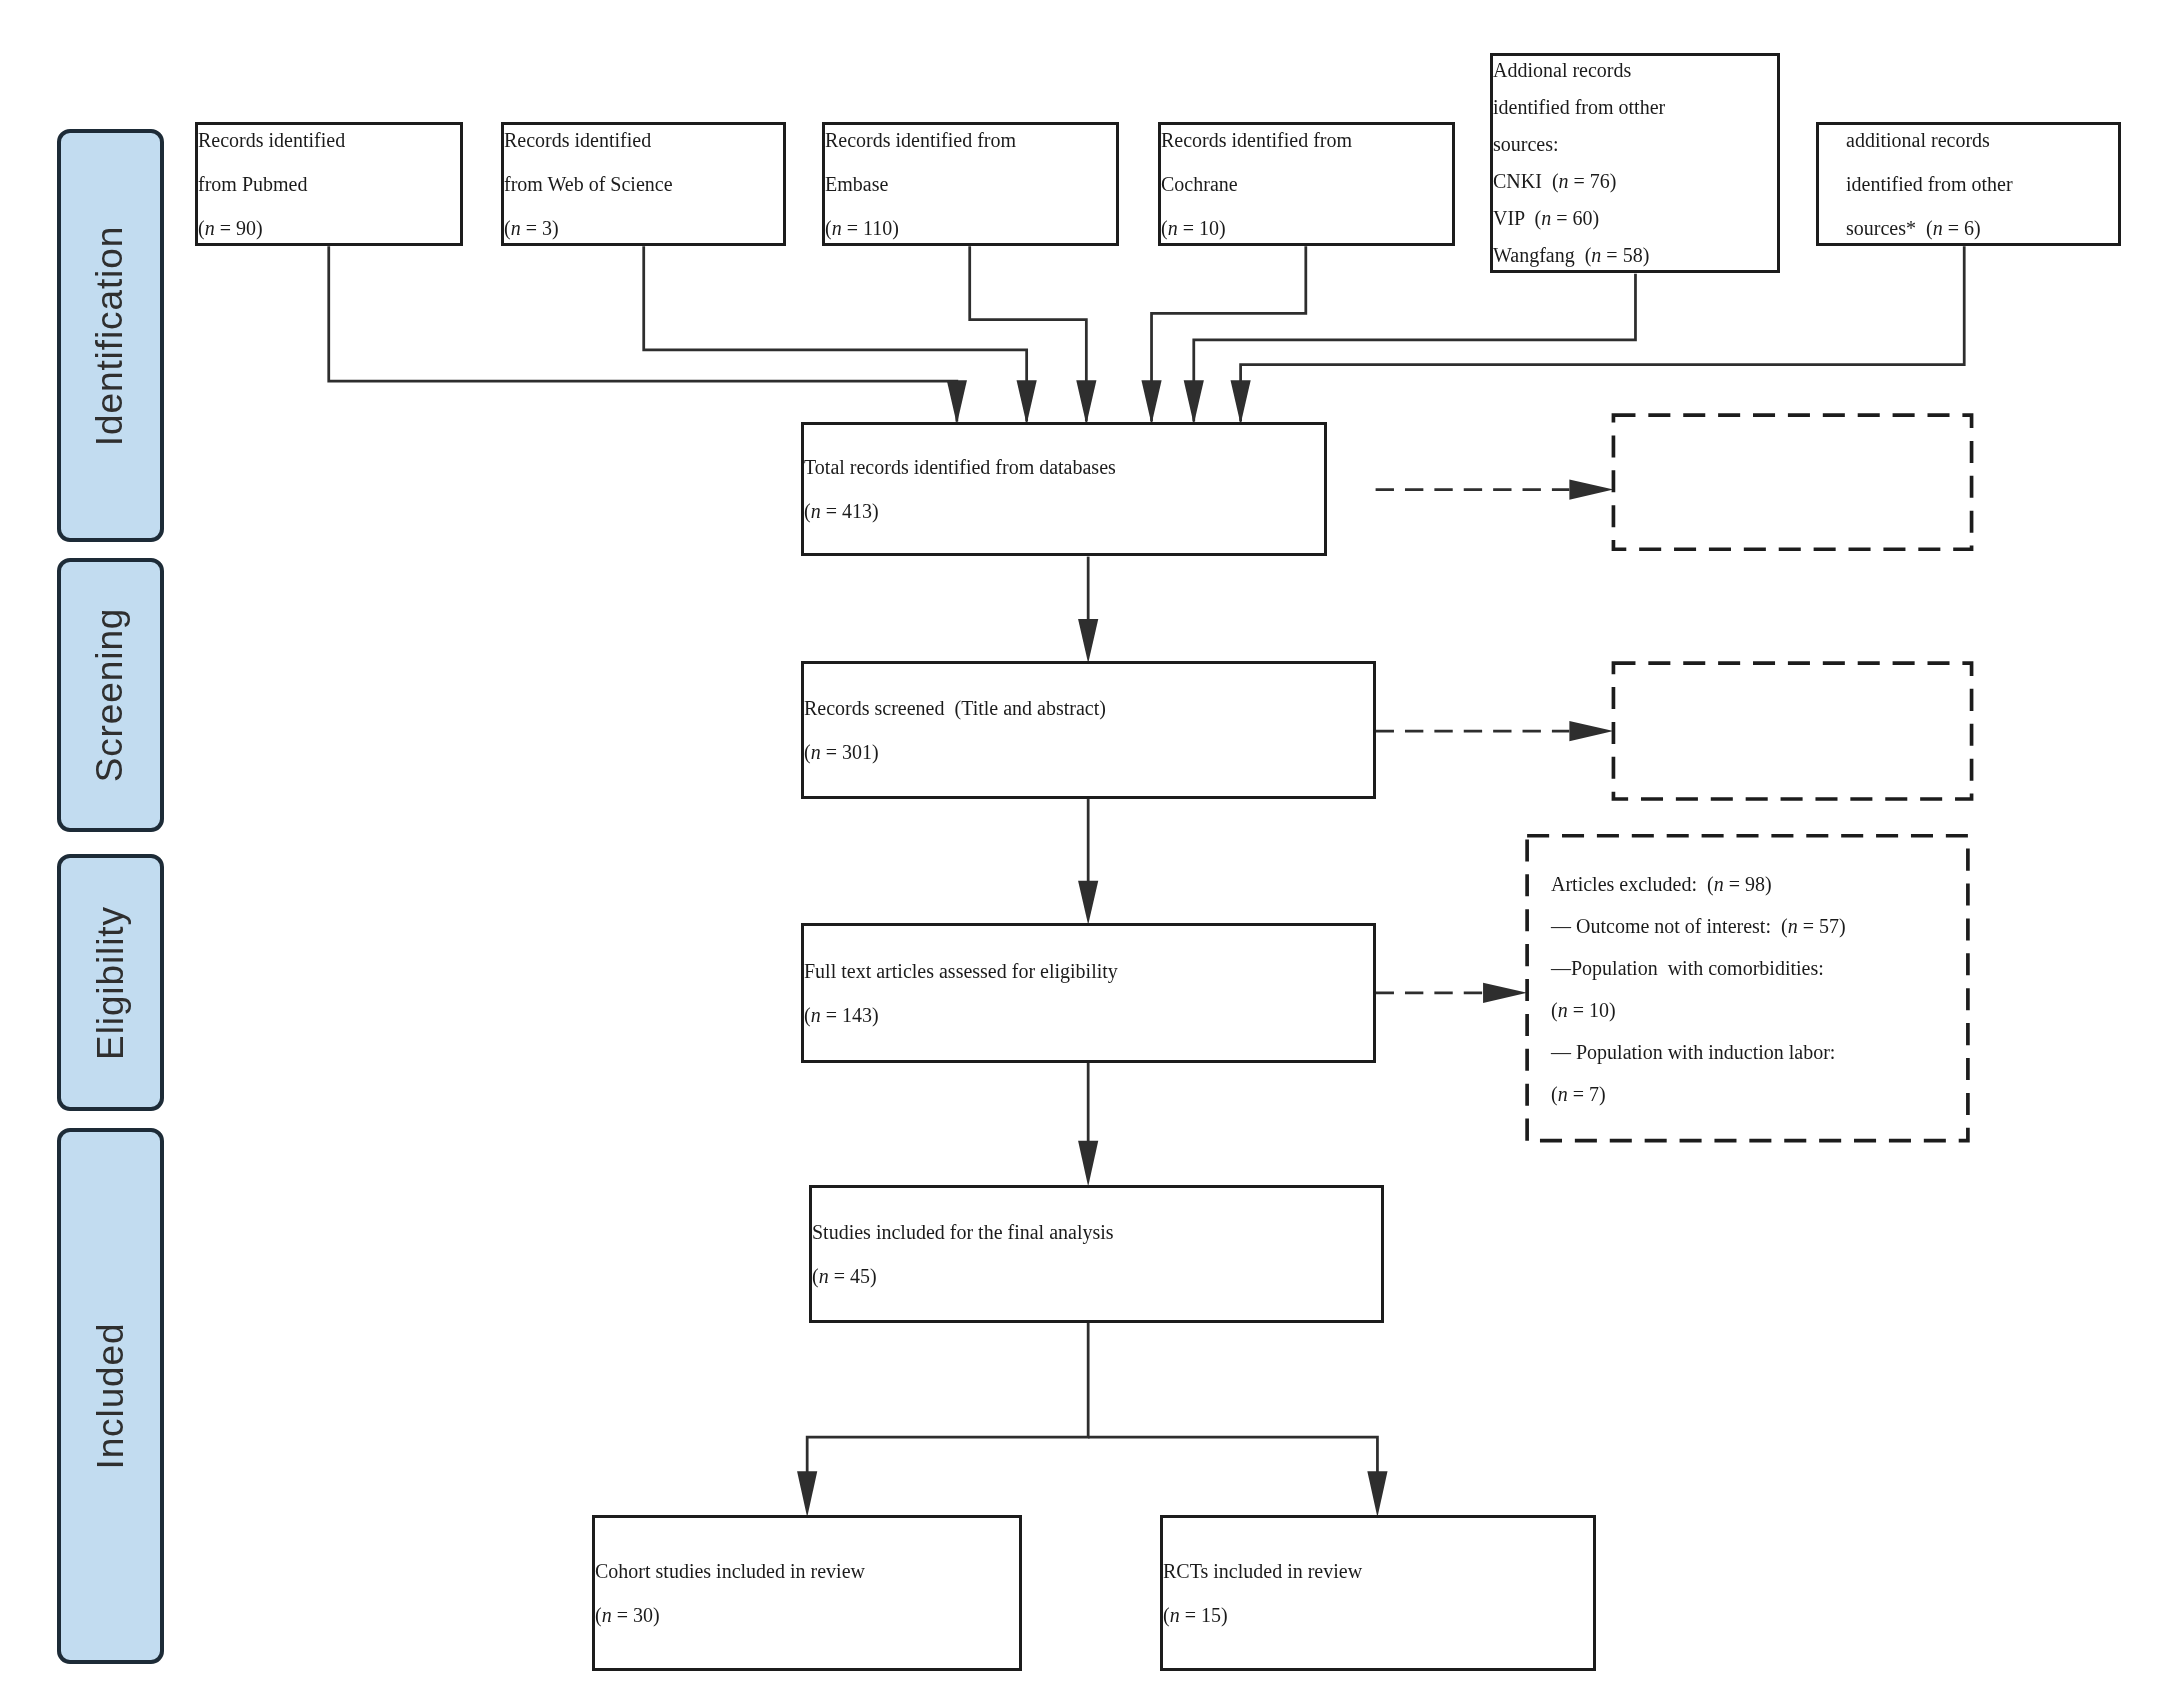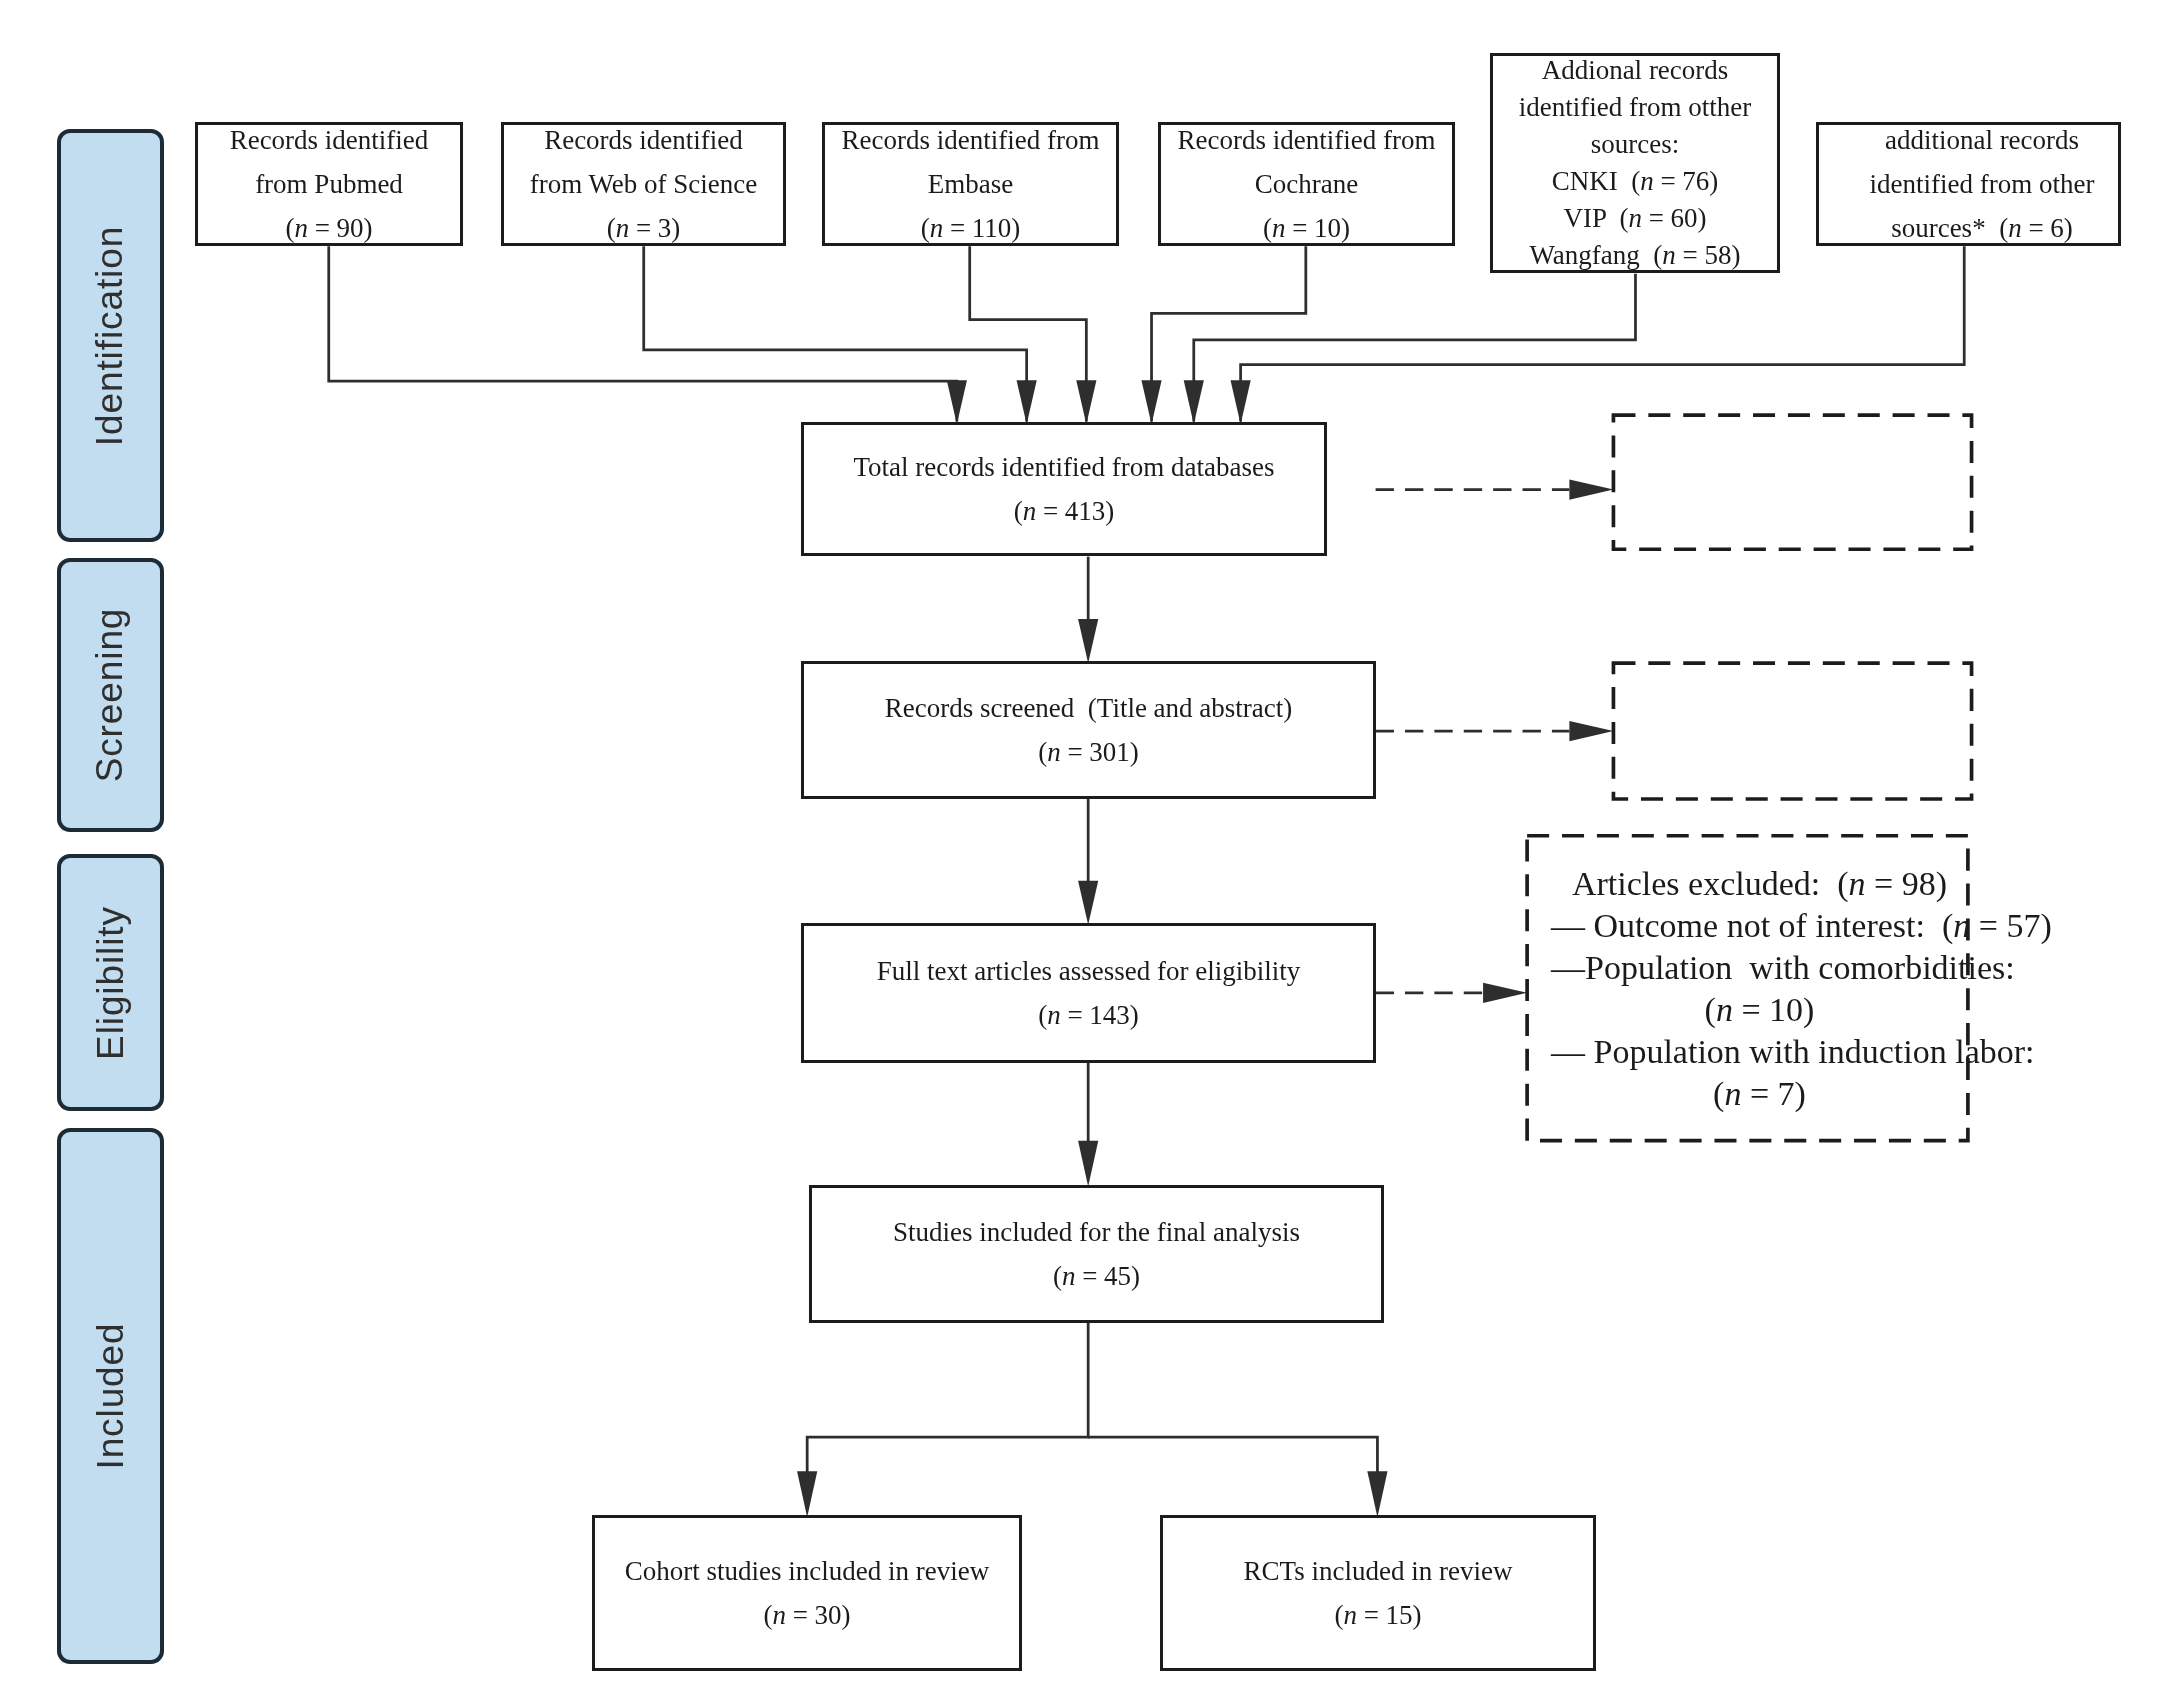--- a/index.html
+++ b/index.html
@@ -4,24 +4,24 @@
 <style>
   html,body{margin:0;padding:0;background:#ffffff;}
   #canvas{position:relative;width:2169px;height:1700px;background:#ffffff;overflow:hidden;
           font-family:"Liberation Serif",serif;color:#1b1b1b;}
   svg.wires{position:absolute;left:0;top:0;z-index:0;}
   .box{position:absolute;box-sizing:border-box;background:#ffffff;border:3.7px solid #1c1c1c;
        display:flex;flex-direction:column;justify-content:center;align-items:center;z-index:1;}
   .ghost{position:absolute;box-sizing:border-box;background:transparent;border:none;
          display:flex;flex-direction:column;justify-content:center;align-items:center;z-index:1;}
   .lines{width:100%;}
-  .lines div{display:block;text-align:center;white-space:pre;font-size:27px;line-height:44px;}
+  .lines div{display:block;white-space:pre;font-size:20px;line-height:44px;}
   .small .lines div{line-height:37px;}
   .leftalign{justify-content:center;align-items:flex-start;}
-  .leftalign .lines div{text-align:center;padding-left:24px;font-size:34px;line-height:42px;}
+  .leftalign .lines div{text-align:left;padding-left:24px;font-size:20px;line-height:42px;}
   .lines i{font-style:italic;}
   .stage{position:absolute;box-sizing:border-box;background:#c2dcf0;border:4.6px solid #1d2b37;
          border-radius:13px;display:flex;justify-content:center;align-items:center;z-index:1;}
   .stage span{transform:rotate(-90deg);white-space:nowrap;font-family:"Liberation Sans",sans-serif;
               font-size:37px;color:#2f2f2f;letter-spacing:0.9px;}
 </style>
 </head>
 <body>
 
 <div id="canvas">

